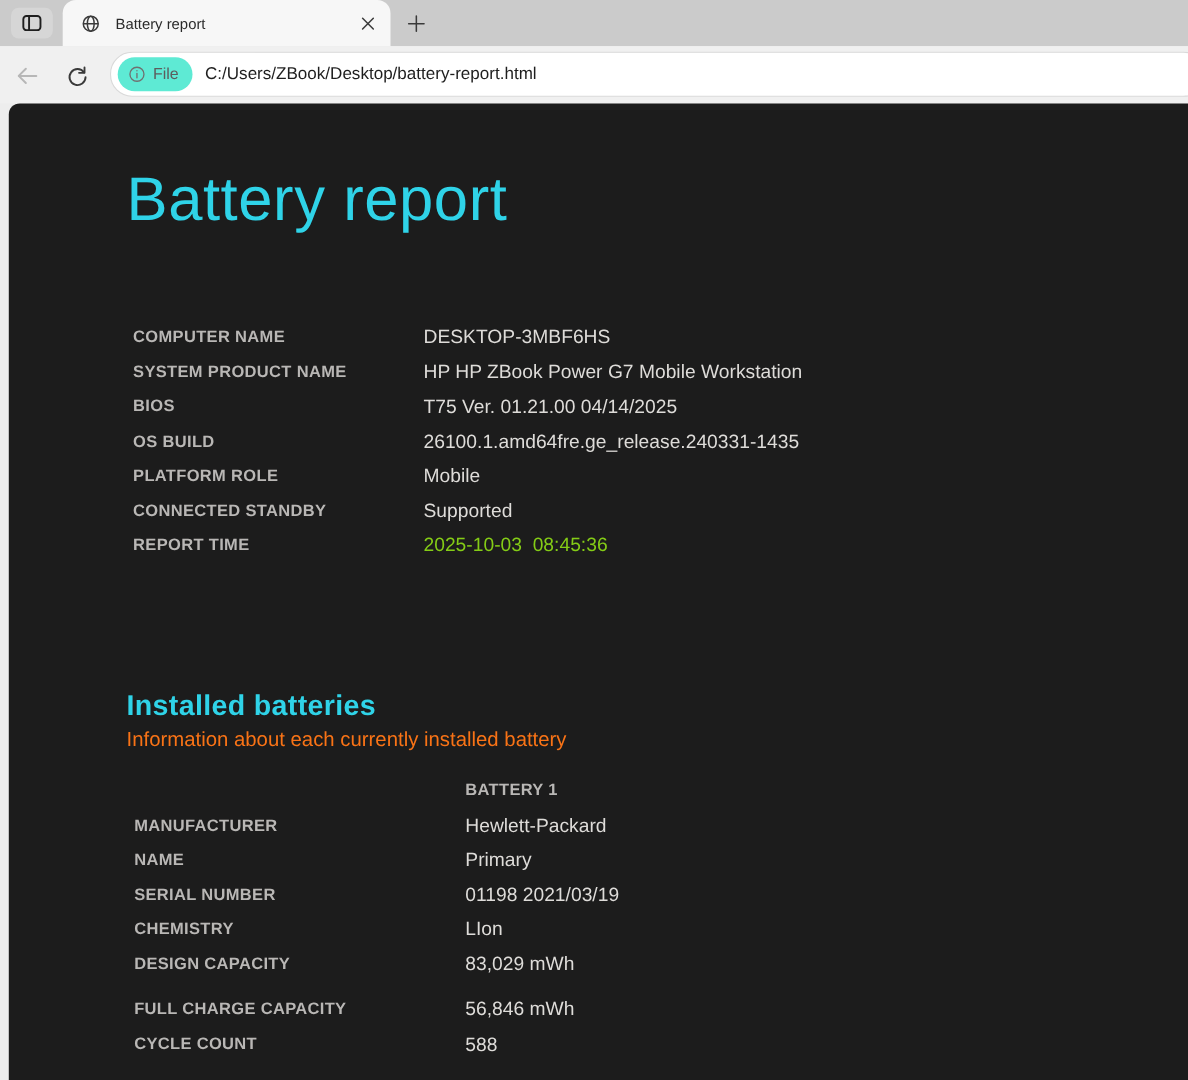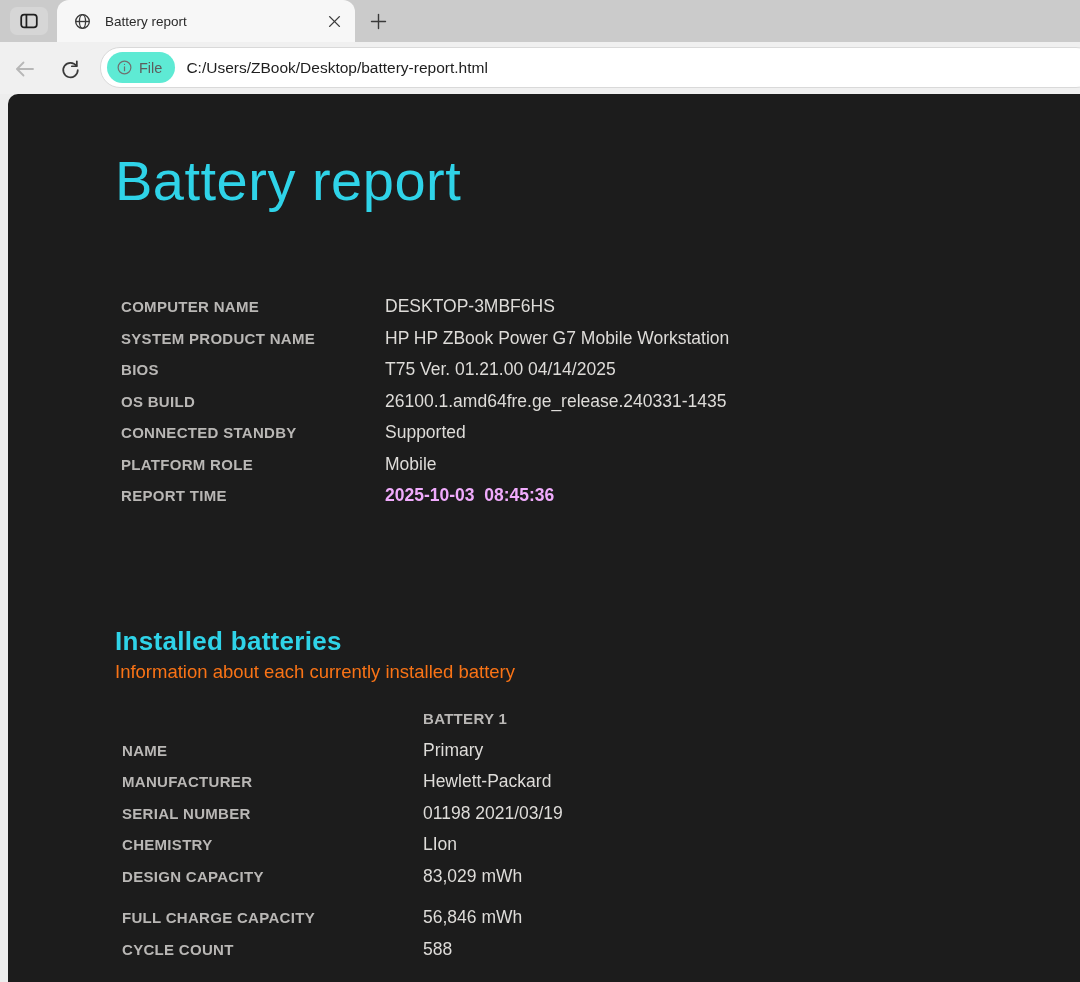--- a/index.html
+++ b/index.html
@@ -101,21 +101,21 @@
   .kv-row.gap-above { margin-top:10px; }
   .kv-label {
     font-size:15px; font-weight:bold; color:#b9b7b5;
     letter-spacing:0.3px; white-space:nowrap;
   }
   .sys-table .kv-label { width:264px; }
   .bat-table .kv-label { width:301px; }
   .kv-value {
     font-size:17.5px; color:#dedcd9; white-space:pre;
   }
-  .kv-value.bold { font-weight:bold; color:#f0abfc; }
+  .kv-value.bold { font-weight:normal; color:#84cc16; }
   .col-header {
     font-size:15px; font-weight:bold; color:#b9b7b5; letter-spacing:0.3px;
   }
   .section-block { position:absolute; left:107px; top:531px; }
   .section-title {
     margin:0; font-size:26px; line-height:33px; font-weight:bold;
     color:#2fd3e8; letter-spacing:0.3px;
   }
   .section-subtitle {
     margin:0; font-size:18.5px; line-height:27px;
@@ -215,50 +215,50 @@
     </div>
     <div class="kv-row">
       <span class="kv-label">BIOS</span>
       <span class="kv-value">T75 Ver. 01.21.00 04/14/2025</span>
     </div>
     <div class="kv-row">
       <span class="kv-label">OS BUILD</span>
       <span class="kv-value">26100.1.amd64fre.ge_release.240331-1435</span>
     </div>
     <div class="kv-row">
+      <span class="kv-label">PLATFORM ROLE</span>
+      <span class="kv-value">Mobile</span>
+    </div>
+    <div class="kv-row">
       <span class="kv-label">CONNECTED STANDBY</span>
       <span class="kv-value">Supported</span>
-    </div>
-    <div class="kv-row">
-      <span class="kv-label">PLATFORM ROLE</span>
-      <span class="kv-value">Mobile</span>
     </div>
     <div class="kv-row">
       <span class="kv-label">REPORT TIME</span>
       <span class="kv-value bold">2025-10-03  08:45:36</span>
     </div>
   </div>
 
   <div class="section-block">
     <h2 class="section-title">Installed batteries</h2>
     <p class="section-subtitle">Information about each currently installed battery</p>
   </div>
 
   <div class="kv-table bat-table">
     <div class="kv-row">
       <span class="kv-label"></span>
       <span class="col-header">BATTERY 1</span>
     </div>
     <div class="kv-row">
+      <span class="kv-label">MANUFACTURER</span>
+      <span class="kv-value">Hewlett-Packard</span>
+    </div>
+    <div class="kv-row">
       <span class="kv-label">NAME</span>
       <span class="kv-value">Primary</span>
-    </div>
-    <div class="kv-row">
-      <span class="kv-label">MANUFACTURER</span>
-      <span class="kv-value">Hewlett-Packard</span>
     </div>
     <div class="kv-row">
       <span class="kv-label">SERIAL NUMBER</span>
       <span class="kv-value">01198 2021/03/19</span>
     </div>
     <div class="kv-row">
       <span class="kv-label">CHEMISTRY</span>
       <span class="kv-value">LIon</span>
     </div>
     <div class="kv-row">

